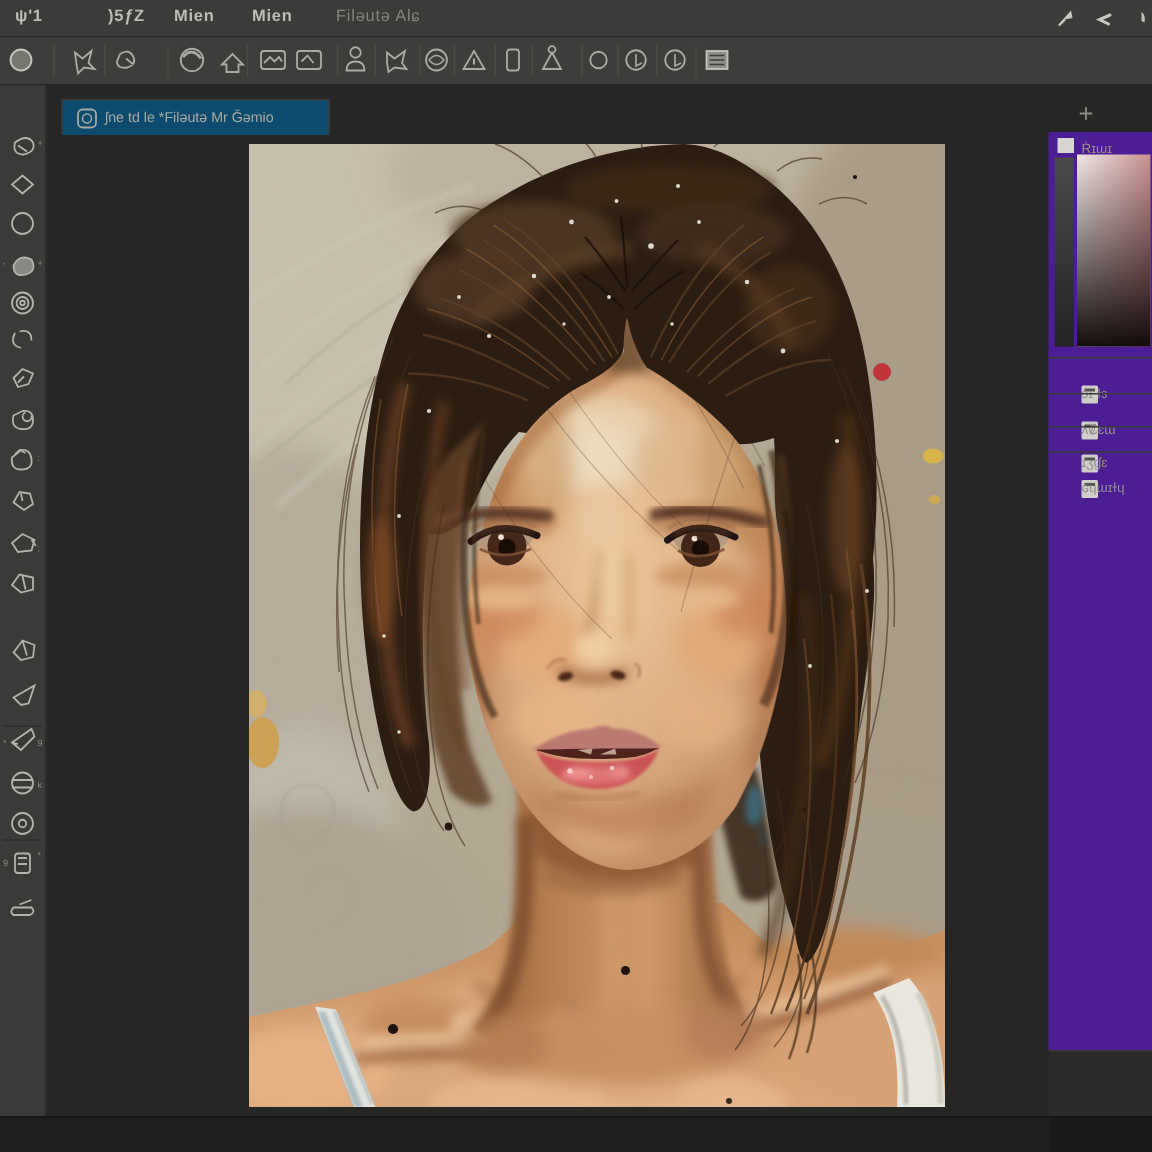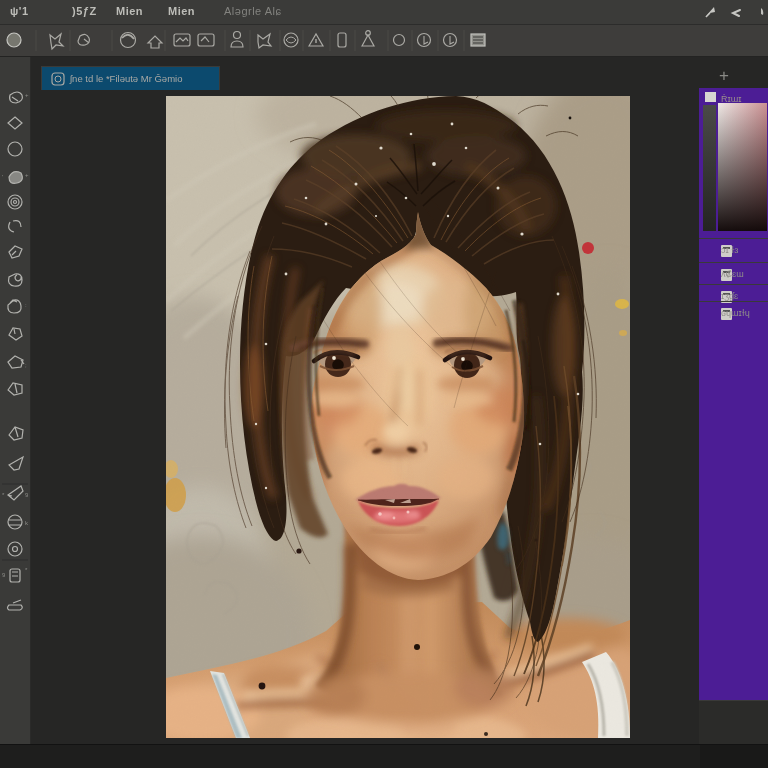--- a/index.html
+++ b/index.html
@@ -12,37 +12,37 @@
 #tab{left:41px;top:66px;width:177px;height:23px;background:#0c4a6e;border:1px solid #3a3a38;border-bottom:none;color:#a9a9a5;font-size:9.5px;}
 #tab span{position:absolute;left:28px;top:6px;white-space:nowrap;}
 #rightpanel{left:699px;top:88px;width:69px;height:612px;background:#4c1d95;}
 #rightpanel2{left:699px;top:700px;width:69px;height:44px;background:#2b2b29;border-top:1px solid #3a3a38;}
 #statusbar{left:0;top:744px;width:768px;height:24px;background:#1e1e1d;border-top:1px solid #121212;}
 #statusbarR{left:700px;top:745px;width:68px;height:23px;background:#191918;}
 #statustext{position:absolute;left:45px;top:8px;font-size:9px;color:#a8a8a3;letter-spacing:1px;font-weight:bold;}
 #painting{left:166px;top:96px;width:464px;height:642px;}
 #plus{left:719px;top:66px;width:30px;height:20px;color:#8a8a86;font-size:17px;}
 .prow{position:absolute;left:0;width:69px;height:22px;border-top:1px solid #3a3a38;color:#918e8a;font-size:9px;}
-.prow span{position:absolute;left:22px;top:6px;text-align:right;}
+.prow span{position:absolute;left:22px;top:18px;text-align:right;}
 .picon{position:absolute;left:6px;top:4px;width:11px;height:12px;background:#cfcdc9;border-radius:1px;}
 .picon:after{content:"";position:absolute;left:2px;top:2px;right:2px;height:2px;background:#555;}
 #pickhdr{position:absolute;left:0;top:4px;width:69px;height:18px;color:#9b8f8c;font-size:9px;}
 #grad{position:absolute;left:19px;top:15px;width:49px;height:128px;background:linear-gradient(to bottom,rgba(10,4,4,0) 0%,rgba(14,6,6,.97) 100%),linear-gradient(to right,#efe9e6,#cb9193);}
 #vslider{position:absolute;left:4px;top:17px;width:13px;height:126px;background:linear-gradient(to bottom,#4a4a48,#242422);}
 </style>
 </head>
 <body>
 <div id="app">
 
   <div id="menubar" class="abs">
     <span class="mi" style="left:10px;">ψ'1</span>
     <span class="mi" style="left:72px;">)5ƒZ</span>
     <span class="mi" style="left:116px;">Mien</span>
     <span class="mi" style="left:168px;">Mien</span>
-    <span class="mi" style="left:224px;color:#83837f;font-weight:normal;">Aləgrle Alɕ</span>
+    <span class="mi" style="left:224px;color:#83837f;font-weight:normal;">Filəutə Alɕ</span>
     <svg class="abs" style="left:702px;top:4px;" width="66" height="16" viewBox="0 0 66 16">
       <path d="M3,13 L12,3 L13,8 L8,9 Z" fill="#c6c6c2"></path>
         <path d="M8,9 L4,13" stroke="#c6c6c2" stroke-width="1.4"></path>
       <path d="M38,6 L31,9 L37,12" fill="none" stroke="#c6c6c2" stroke-width="2" stroke-linecap="round"></path>
       <path d="M59,4 q3,2 2,7 l-2,-1 Z" fill="#c0c0bc"></path>
     </svg>
   </div>
 
   <div id="optbar" class="abs">
     <svg class="abs" style="left:0;top:0;" width="768" height="31" viewBox="0 0 768 31">

